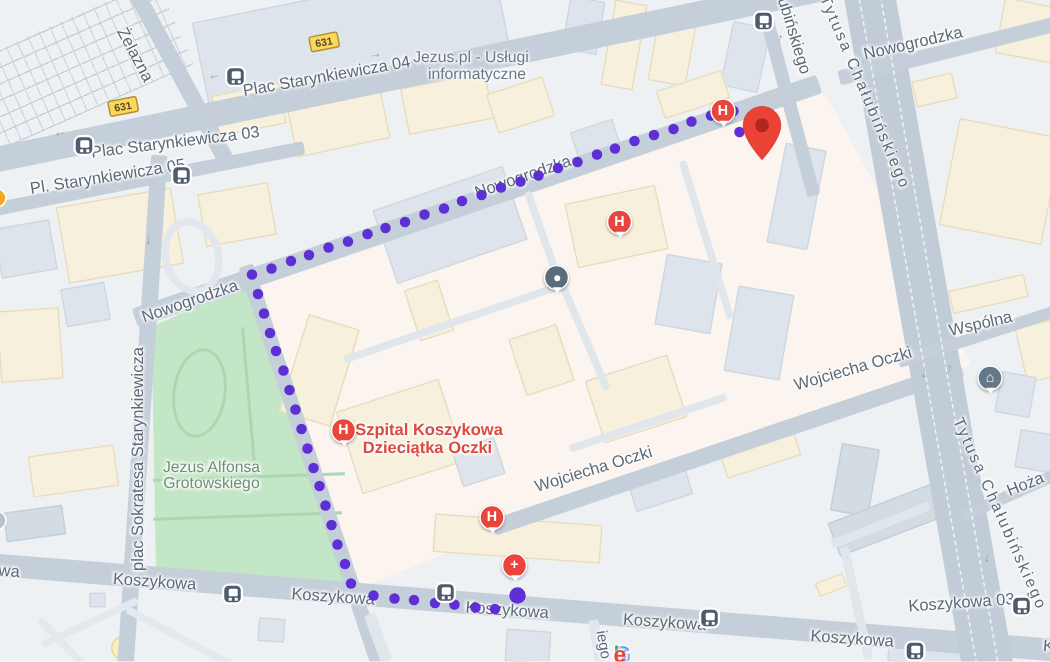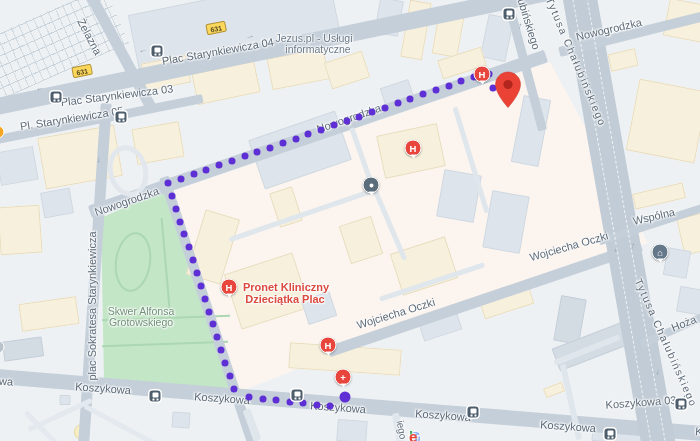--- a/index.html
+++ b/index.html
@@ -184,26 +184,26 @@
       <div class="lb" style="left: 6px; top: 382px; transform: translate(-50%, -50%) rotate(4deg);">wa</div>
       <div class="lb" style="left: 103px; top: 389px; transform: translate(-50%, -50%) rotate(4deg);">Koszykowa</div>
       <div class="lb" style="left: 222px; top: 399px; transform: translate(-50%, -50%) rotate(4deg);">Koszykowa</div>
       <div class="lb" style="left: 338px; top: 408px; transform: translate(-50%, -50%) rotate(4deg);">Koszykowa</div>
       <div class="lb" style="left: 443px; top: 416px; transform: translate(-50%, -50%) rotate(4deg);">Koszykowa</div>
       <div class="lb" style="left: 568px; top: 427px; transform: translate(-50%, -50%) rotate(4deg);">Koszykowa</div>
       <div class="lb" style="left: 641px; top: 403px; transform: translate(-50%, -50%) rotate(-4deg);">Koszykowa 03</div>
       <div class="lb" style="left: 699px; top: 432px; transform: translate(-50%, -50%) rotate(4deg);">K</div>
       <div class="lb" style="left: 93px; top: 306px; transform: translate(-50%, -50%) rotate(-90deg);">plac Sokratesa Starynkiewicza</div>
       <div class="lb sm" style="left: 401px; top: 430px; transform: translate(-50%, -50%) rotate(80deg);">iego</div>
-      <div class="lb park" style="left: 141px; top: 312px; transform: translate(-50%, -50%) rotate(0deg);">Skwer Alfonsa</div>
+      <div class="lb park" style="left: 141px; top: 312px; transform: translate(-50%, -50%) rotate(0deg);">Jezus Alfonsa</div>
       <div class="lb park" style="left: 141px; top: 323px; transform: translate(-50%, -50%) rotate(0deg);">Grotowskiego</div>
       <div class="lb biz" style="left: 314px; top: 39px; transform: translate(-50%, -50%) rotate(0deg);">Jezus.pl - Usługi</div>
       <div class="lb biz" style="left: 318px; top: 50px; transform: translate(-50%, -50%) rotate(0deg);">informatyczne</div>
-      <div class="lb red" style="left: 286px; top: 288px; transform: translate(-50%, -50%) rotate(0deg);">Pronet Kliniczny</div>
-      <div class="lb red" style="left: 285px; top: 300px; transform: translate(-50%, -50%) rotate(0deg);">Dzieciątka Plac</div>
+      <div class="lb red" style="left: 286px; top: 288px; transform: translate(-50%, -50%) rotate(0deg);">Szpital Koszykowa</div>
+      <div class="lb red" style="left: 285px; top: 300px; transform: translate(-50%, -50%) rotate(0deg);">Dzieciątka Oczki</div>
     </div>
   <div id="l-route">
       <div class="dotc" style="left: 168px; top: 183px; transform: translate(-50%, -50%) rotate(0deg); width: 7px; height: 7px;"></div>
       <div class="dotc" style="left: 180.753px; top: 178.573px; transform: translate(-50%, -50%) rotate(0deg); width: 7px; height: 7px;"></div>
       <div class="dotc" style="left: 193.507px; top: 174.146px; transform: translate(-50%, -50%) rotate(0deg); width: 7px; height: 7px;"></div>
       <div class="dotc" style="left: 206.26px; top: 169.719px; transform: translate(-50%, -50%) rotate(0deg); width: 7px; height: 7px;"></div>
       <div class="dotc" style="left: 219.014px; top: 165.291px; transform: translate(-50%, -50%) rotate(0deg); width: 7px; height: 7px;"></div>
       <div class="dotc" style="left: 231.767px; top: 160.864px; transform: translate(-50%, -50%) rotate(0deg); width: 7px; height: 7px;"></div>
       <div class="dotc" style="left: 244.521px; top: 156.437px; transform: translate(-50%, -50%) rotate(0deg); width: 7px; height: 7px;"></div>
       <div class="dotc" style="left: 257.274px; top: 152.01px; transform: translate(-50%, -50%) rotate(0deg); width: 7px; height: 7px;"></div>

